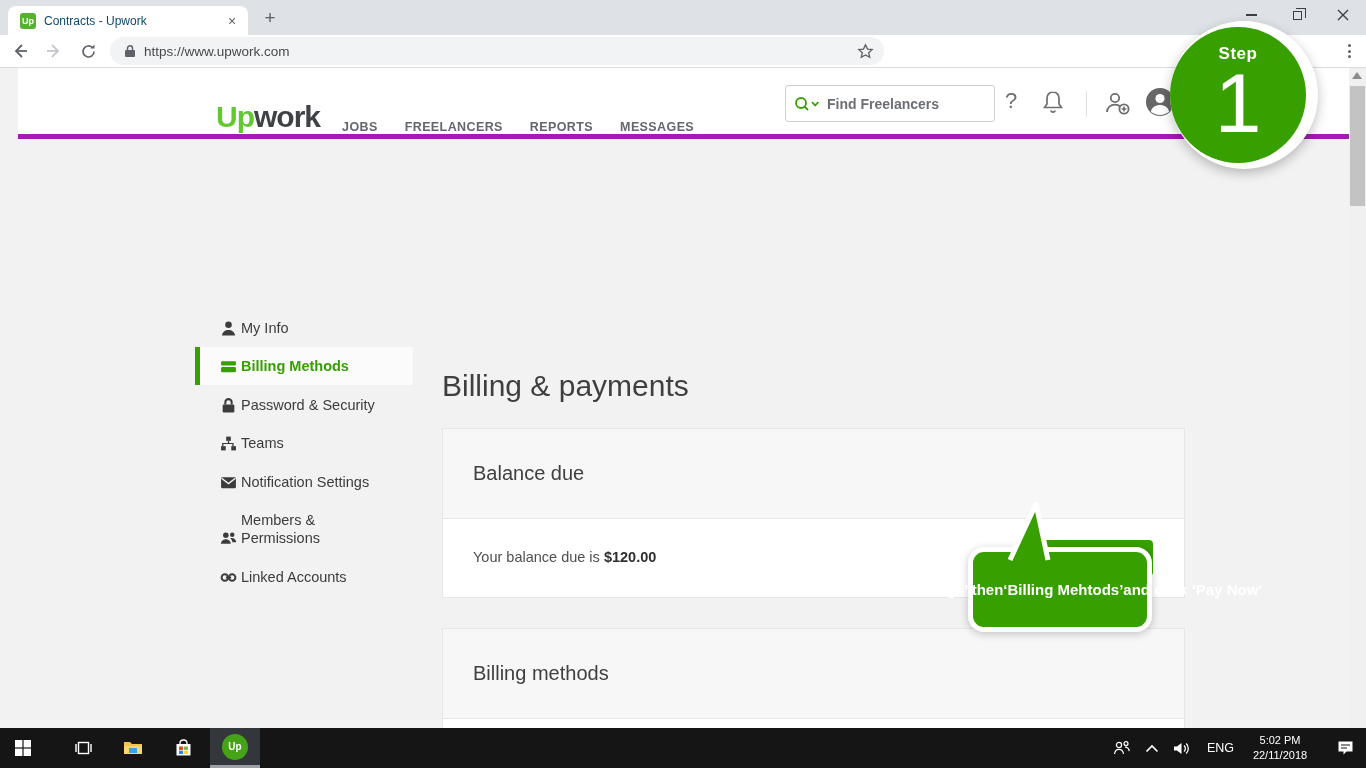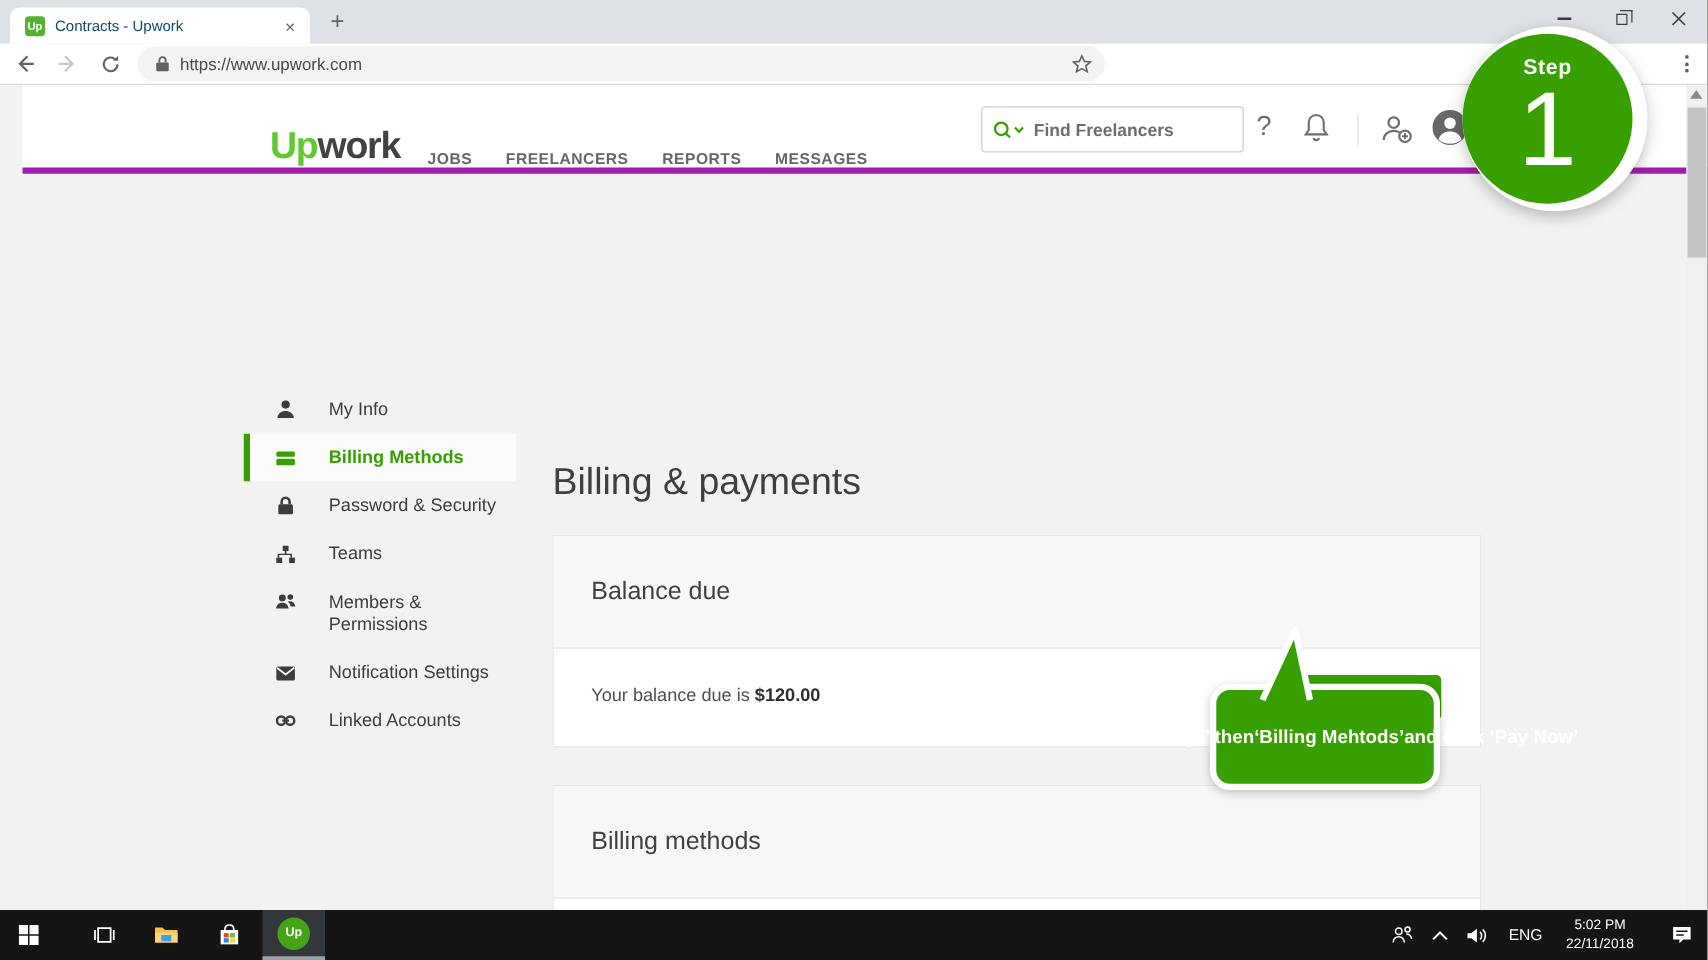--- a/index.html
+++ b/index.html
@@ -52,21 +52,21 @@
                      color:#333; font-family:"Liberation Sans",sans-serif; background:transparent;font-weight:bold; }
   .searchbox input::placeholder { color:#6b6f73; opacity:1; }
   .hdr-help { position:absolute; left:987px; top:20px; font-size:22px; color:#6e6e6e; font-weight:normal; }
   .hdr-bell { position:absolute; left:1023px; top:21px; }
   .hdr-divider { position:absolute; left:1068px; top:23px; width:1px; height:26px; background:#e0e0e0; }
   .hdr-adduser { position:absolute; left:1086px; top:22px; }
   .hdr-avatar { position:absolute; left:1126px; top:18px; }
 
   
   .sidebar { position:absolute; left:195px; top:240px; width:218px; }
-  .side-item { display:flex; align-items:flex-start; padding:10px 0 10px 20px; gap:26px;
+  .side-item { display:flex; align-items:flex-end; padding:10px 0 10px 20px; gap:4px;
                color:#3c3c3c; font-size:14.5px; border-left:5px solid transparent; }
   .side-item .lbl { max-width:145px; line-height:18px; padding-top:0.5px; }
   .side-item svg { flex:0 0 auto; margin-top:1px; }
   .side-item.active { background:#fbfbfb; border-left:5px solid #37a000; color:#37a000; font-weight:bold; }
 
   .main-title { position:absolute; left:442px; top:301px; font-size:30px; color:#3f3f3f; font-weight:500; }
 
   .card { position:absolute; left:442px; width:743px; background:#fff; border:1px solid #e6e6e6; }
   .card-head { background:#f7f7f7; border-bottom:1px solid #e6e6e6; }
   .card-head .card-title { font-size:20px; color:#404040; font-weight:400;text-align:right; }
@@ -241,34 +241,34 @@
       <div class="side-item">
         <svg width="17" height="17" viewBox="0 0 16 16" fill="currentColor">
             <rect x="5.8" y="1.5" width="4.4" height="4"></rect>
             <rect x="1" y="10.5" width="4.4" height="4"></rect>
             <rect x="10.6" y="10.5" width="4.4" height="4"></rect>
             <path d="M7.4 5.5h1.2v3H3.2v2H2v-3h10.8v3h-1.2v-2H7.4z"></path>
           </svg>
         <span class="lbl">Teams</span>
       </div>
       <div class="side-item">
+        <svg width="17" height="17" viewBox="0 0 16 16">
+            <rect x="1" y="3" width="14" height="10.5" rx="1.2" fill="currentColor"></rect>
+            <path d="M1.5 4l6.5 5 6.5-5" fill="none" stroke="#f2f2f2" stroke-width="1.4"></path>
+          </svg>
+        <span class="lbl">Notification Settings</span>
+      </div>
+      <div class="side-item">
         <svg width="17" height="17" viewBox="0 0 16 16" fill="currentColor">
             <circle cx="5.5" cy="5" r="2.6"></circle>
             <path d="M.8 13c.3-2.8 2.2-4.3 4.7-4.3S9.9 10.2 10.2 13z"></path>
             <circle cx="11.5" cy="4.4" r="2.1"></circle>
             <path d="M11 7.5c2.3 0 4 1.4 4.3 4h-3.6c-.2-1.7-.9-3-2.2-3.8z"></path>
           </svg>
         <span class="lbl">Members &amp; Permissions</span>
-      </div>
-      <div class="side-item">
-        <svg width="17" height="17" viewBox="0 0 16 16">
-            <rect x="1" y="3" width="14" height="10.5" rx="1.2" fill="currentColor"></rect>
-            <path d="M1.5 4l6.5 5 6.5-5" fill="none" stroke="#f2f2f2" stroke-width="1.4"></path>
-          </svg>
-        <span class="lbl">Notification Settings</span>
       </div>
       <div class="side-item">
         <svg width="17" height="17" viewBox="0 0 16 16">
             <circle cx="4.6" cy="8" r="3.1" fill="none" stroke="currentColor" stroke-width="1.8"></circle>
             <circle cx="11.4" cy="8" r="3.1" fill="none" stroke="currentColor" stroke-width="1.8"></circle>
             <path d="M5.5 8h5" stroke="currentColor" stroke-width="1.8"></path>
           </svg>
         <span class="lbl">Linked Accounts</span>
       </div>
     </div>

